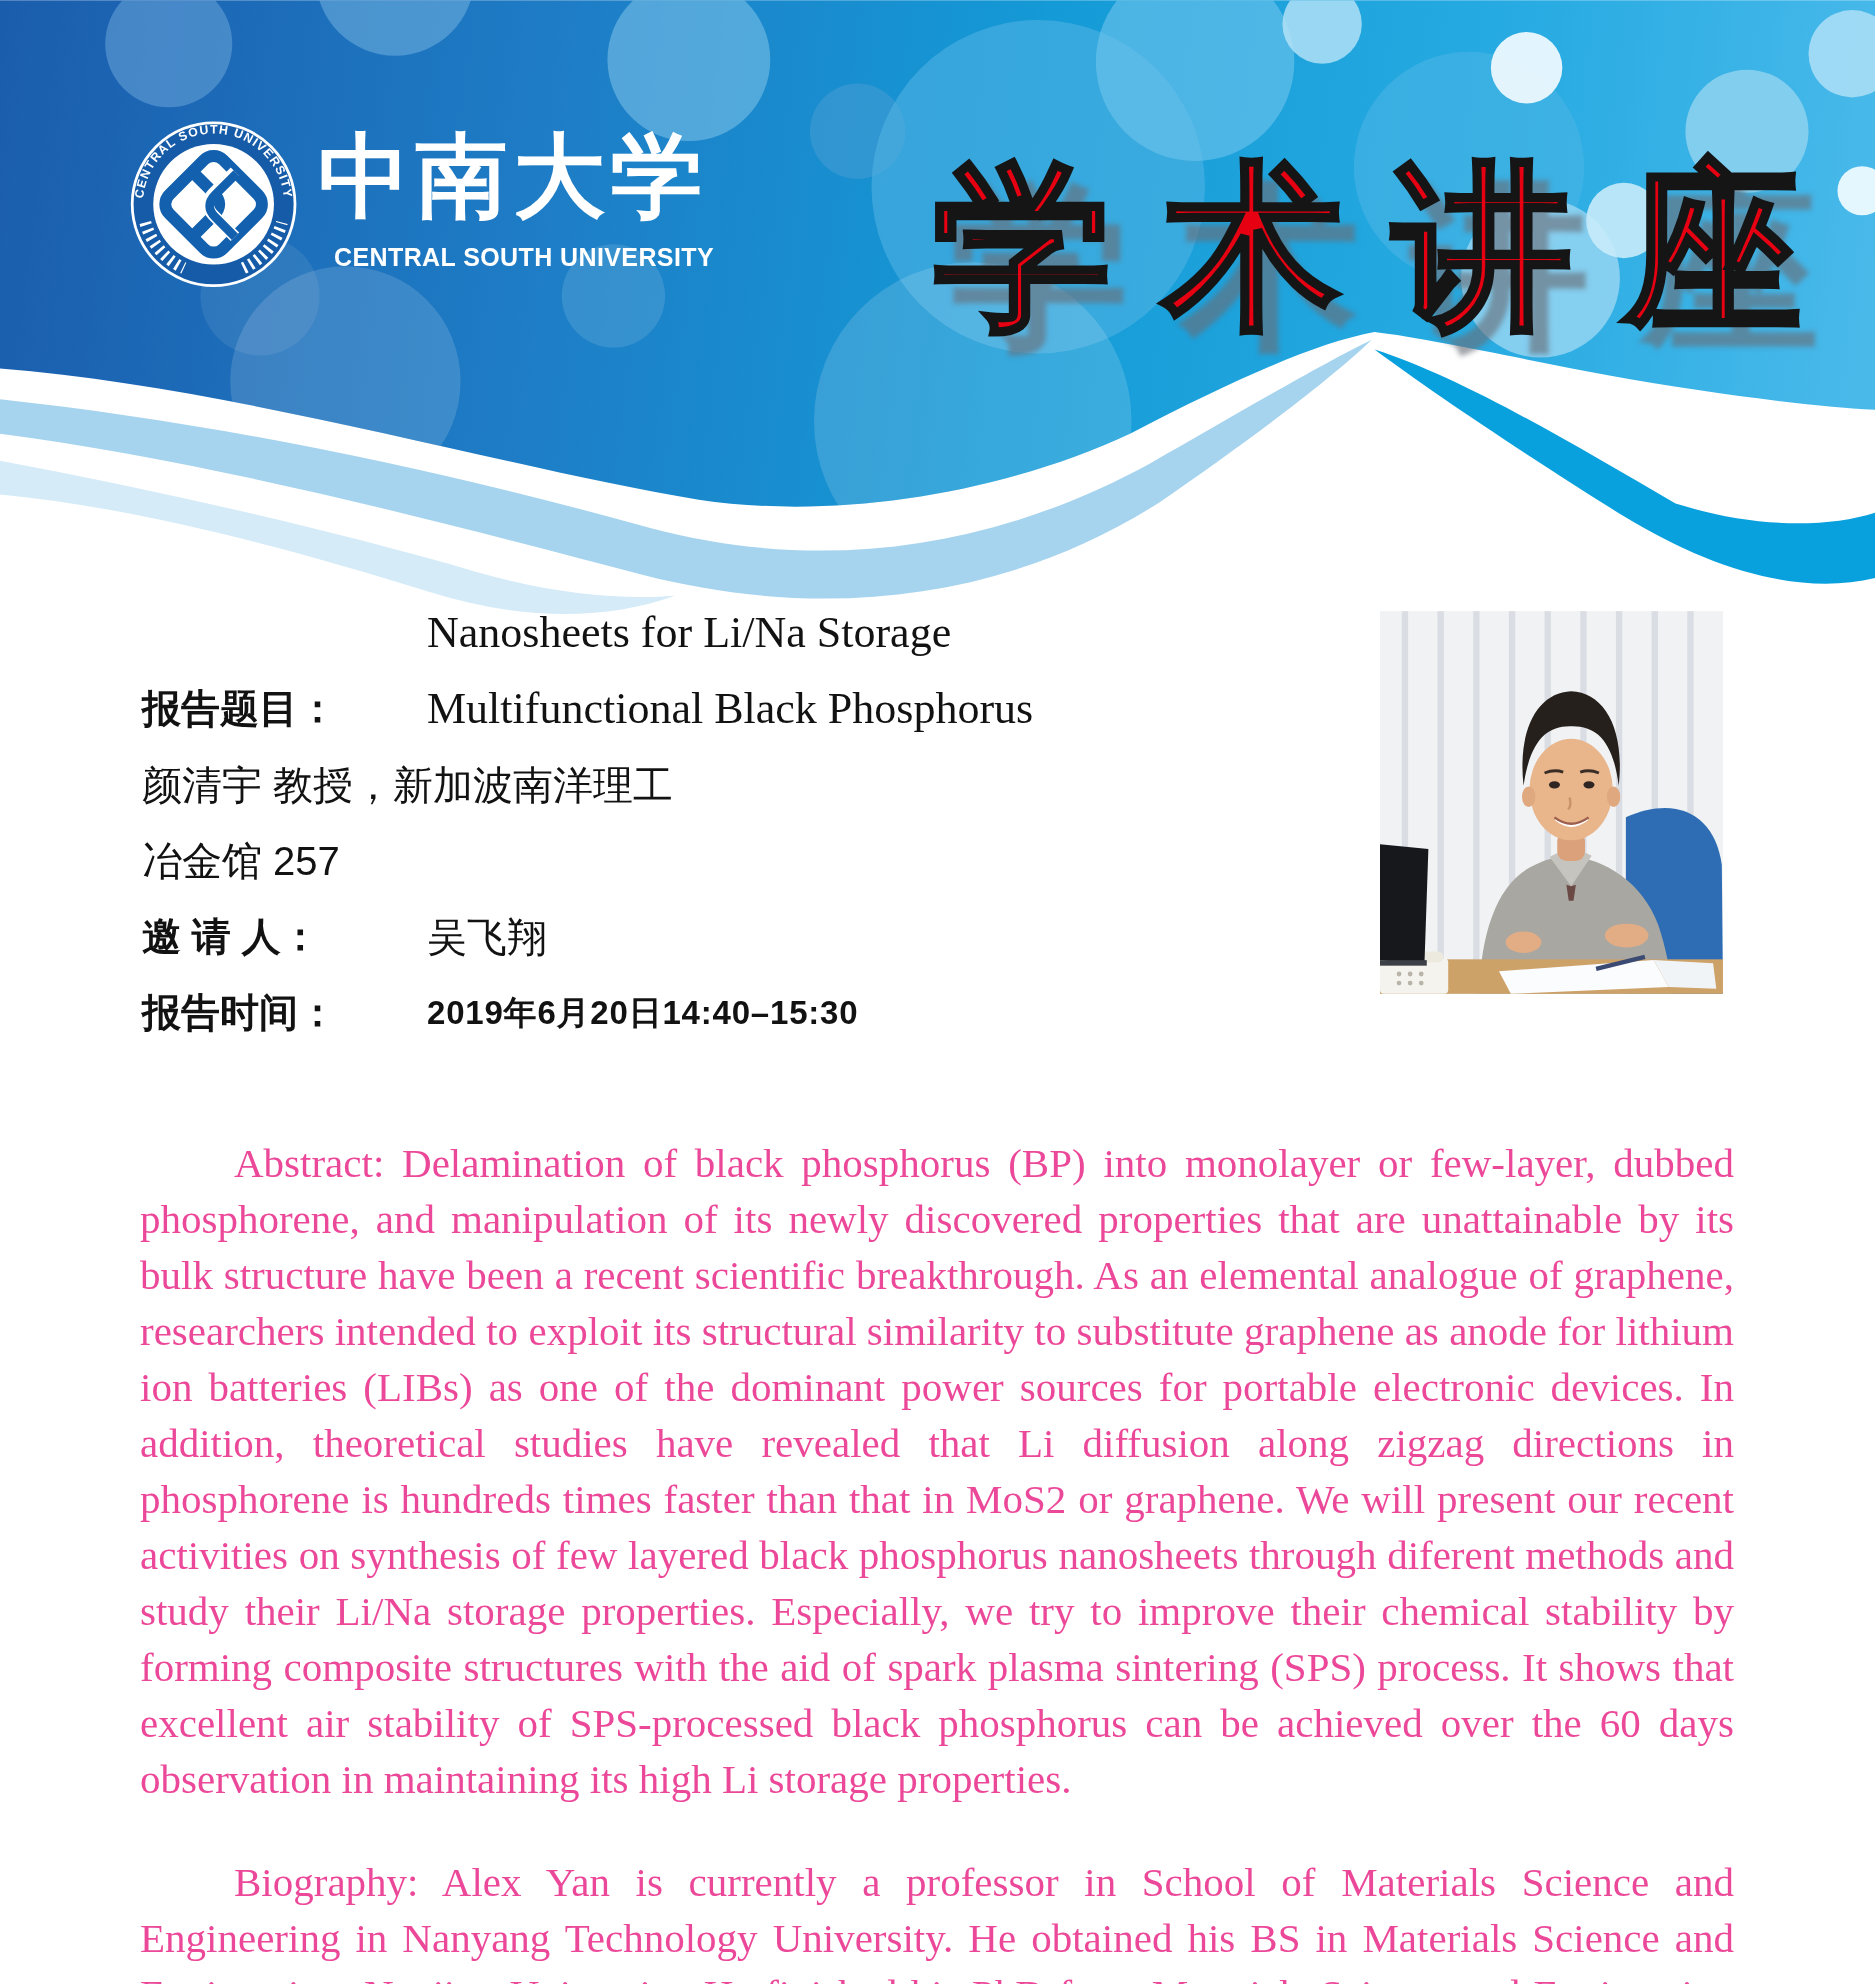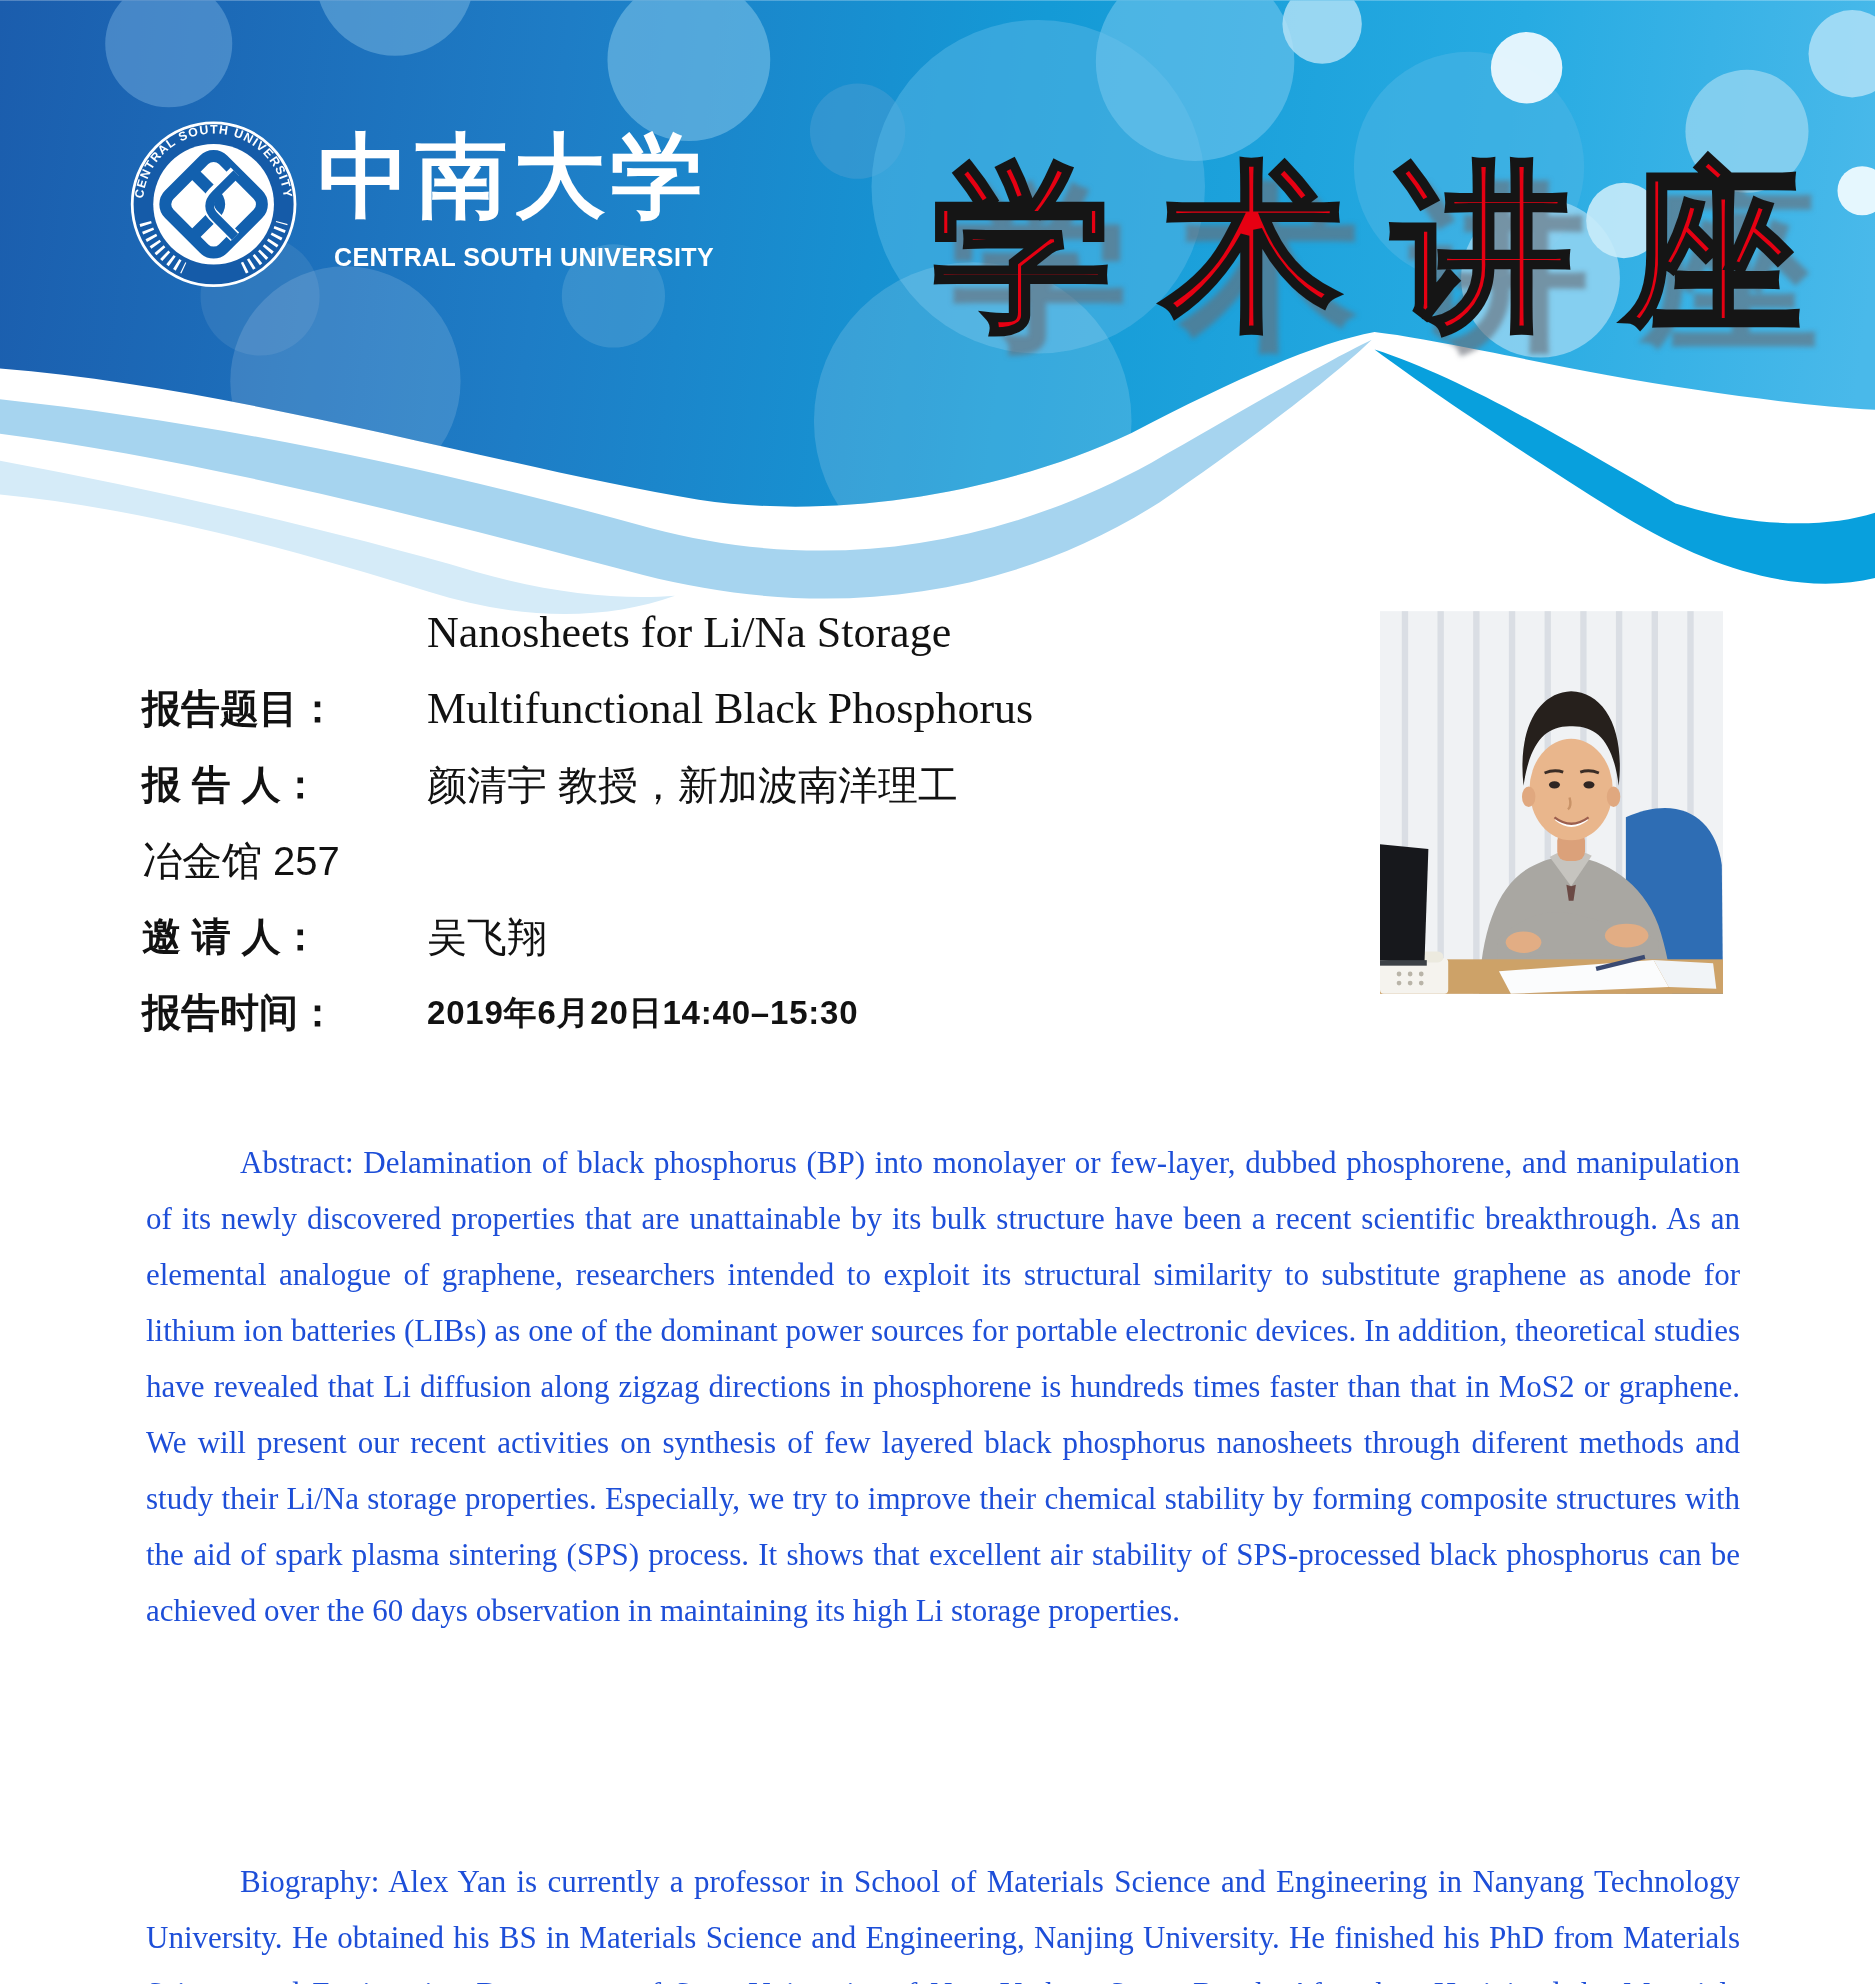--- a/index.html
+++ b/index.html
@@ -28,23 +28,23 @@
     font-family:"Liberation Sans",sans-serif;white-space:nowrap;}
   .dval-cn{font-size:40px;font-weight:400;line-height:76px;white-space:nowrap;
     font-family:"Liberation Sans",sans-serif;}
   .dval-en{font-size:44px;font-weight:400;line-height:76px;white-space:nowrap;
     font-family:"Liberation Serif",serif;}
   .dval-time{font-size:33px;font-weight:700;line-height:76px;white-space:nowrap;
     font-family:"Liberation Sans",sans-serif;letter-spacing:0.8px;}
   .indent2{padding-left:285px;}
 
   
-  .para{position:absolute;left:146px;width:1594px;text-align:justify;
-    font-family:"Liberation Serif",serif;font-size:31px;line-height:56px;
-    color:#1d4ed8;text-indent:94px;}
+  .para{position:absolute;left:140px;width:1594px;text-align:justify;
+    font-family:"Liberation Serif",serif;font-size:41px;line-height:56px;
+    color:#ec4899;text-indent:94px;}
   #abstract-para{top:1135px;}
   #bio-para{top:1854px;}
 
   
   #photo{position:absolute;left:1380px;top:611px;width:343px;height:383px;}
 </style>
 </head>
 <body>
 
 <div id="poster">
@@ -130,21 +130,20 @@
 
   <div id="details">
     <div class="drow indent2">
       <span class="dval-en">Nanosheets for Li/Na Storage</span>
     </div>
     <div class="drow">
       <span class="dlabel">报告题目：</span>
       <span class="dval-en">Multifunctional Black Phosphorus</span>
     </div>
     <div class="drow">
-      <span class="dlabel">报 告 人：</span>
       <span class="dval-cn">颜清宇 教授，新加波南洋理工</span>
     </div>
     <div class="drow">
       <span class="dval-cn">冶金馆 257</span>
     </div>
     <div class="drow">
       <span class="dlabel">邀 请 人：</span>
       <span class="dval-cn">吴飞翔</span>
     </div>
     <div class="drow">

